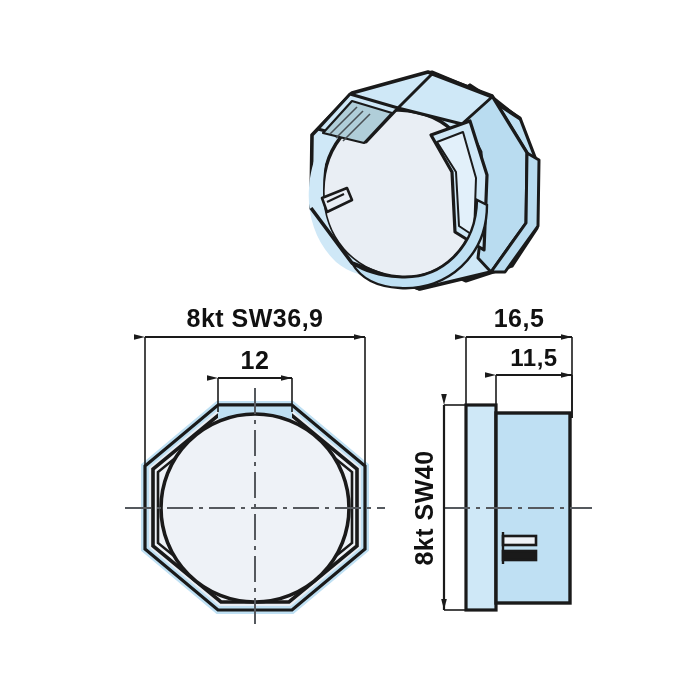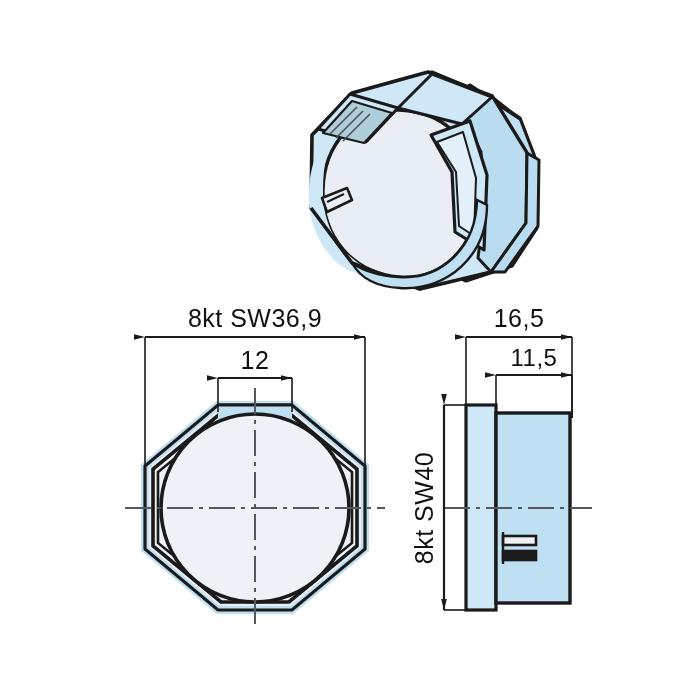--- a/index.html
+++ b/index.html
@@ -9,20 +9,21 @@
   }
   body {
     font-family: "Liberation Sans", sans-serif;
   }
   #drawing-root {
     position: relative;
     width: 700px;
     height: 700px;
     background: #ffffff;
     overflow: hidden;
+    font-weight: bold;
   }
   #drawing-svg {
     display: block;
     width: 700px;
     height: 700px;
   }
   .dim-text {
     font-family: "Liberation Sans", sans-serif;
     font-size: 25px;
     fill: #111111;

